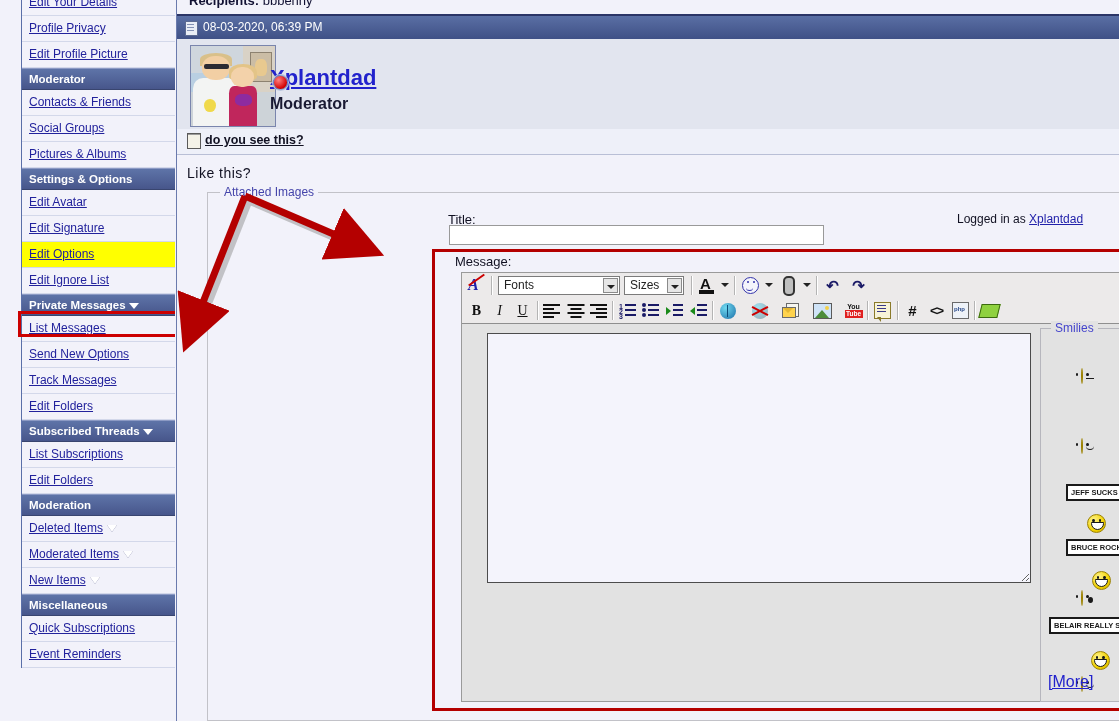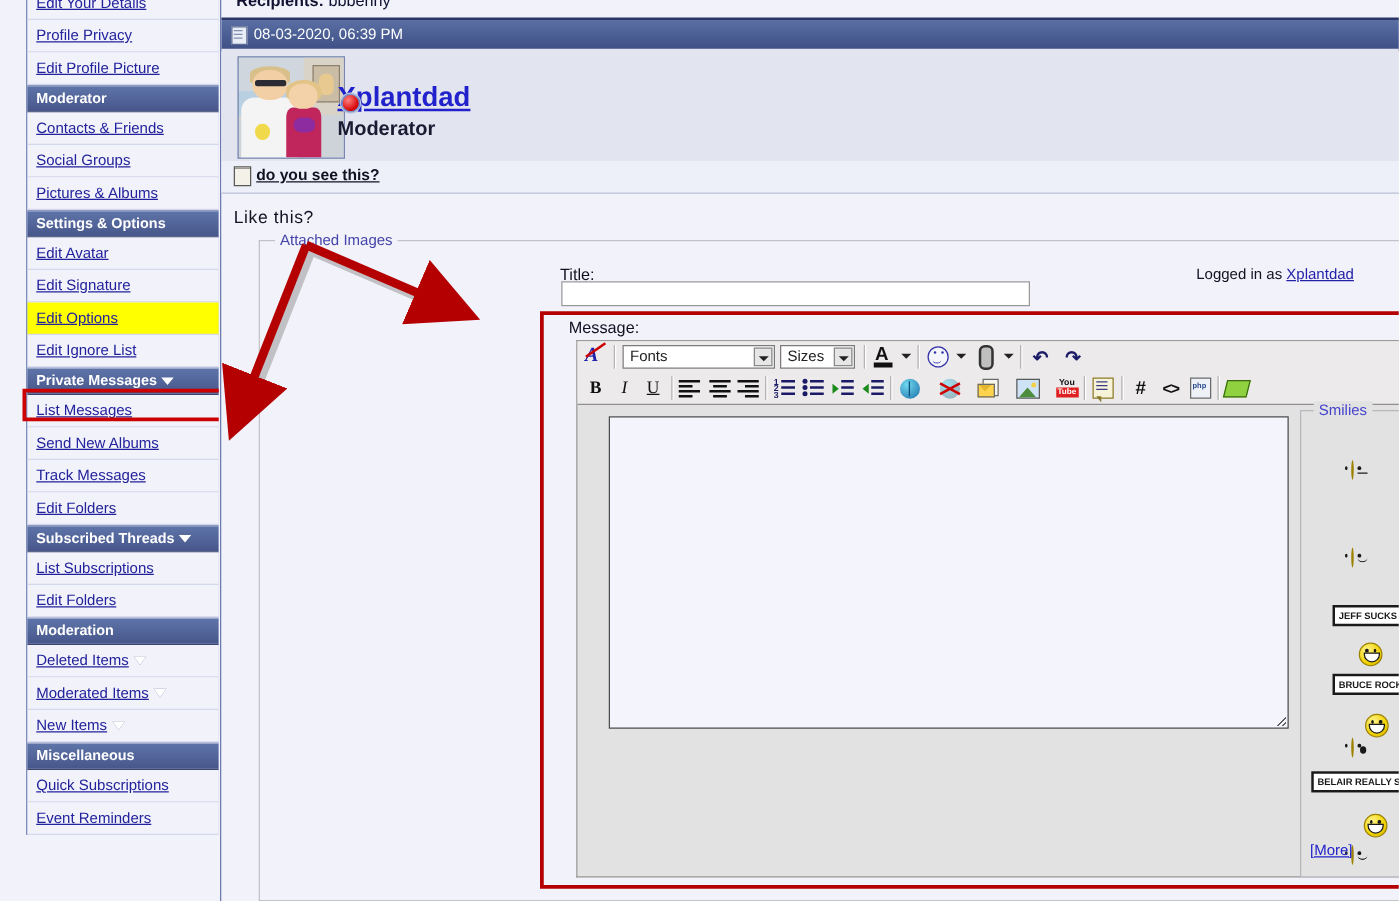--- a/index.html
+++ b/index.html
@@ -305,21 +305,21 @@
   .face.oh .mo{left:6px;bottom:2.5px;width:5px;height:6px;background:#1a1a1a;border:none;border-radius:50%;}
   .face.big .mo{left:2.5px;bottom:2px;width:11px;height:6px;background:#fff;border:1.5px solid #1a1a1a;border-radius:0 0 10px 10px;}
 
   .sign{position:absolute;}
   .sign .bd{background:#ffffff;border:2px solid #1a1a1a;text-align:center;
     font-size:7.5px;font-weight:bold;color:#1a1a1a;line-height:9px;padding:2px 3px;
     font-family:"Liberation Sans",sans-serif;white-space:nowrap;}
   .sign .pole{position:absolute;left:50%;margin-left:-2px;width:4px;background:#9a6a3a;}
   .sign .holder{position:absolute;left:50%;margin-left:-10px;width:21px;height:17px;}
 
-  #more{position:absolute;left:586px;top:400px;font-size:12px;color:#2222cc;}
+  #more{position:absolute;left:586px;top:400px;font-size:16px;color:#2222cc;}
 
   
   #arrows{position:absolute;left:0;top:0;width:1119px;height:721px;pointer-events:none;z-index:9;}
 </style>
 </head>
 <body>
 
 <div id="sidebar">
   <div class="frame" id="navframe">
       <div class="nav-item"><a href="#">Edit Your Details</a></div>
@@ -329,21 +329,21 @@
       <div class="nav-item"><a href="#">Contacts &amp; Friends</a></div>
       <div class="nav-item"><a href="#">Social Groups</a></div>
       <div class="nav-item"><a href="#">Pictures &amp; Albums</a></div>
       <div class="nav-head"><span>Settings &amp; Options</span></div>
       <div class="nav-item"><a href="#">Edit Avatar</a></div>
       <div class="nav-item"><a href="#">Edit Signature</a></div>
       <div class="nav-item hl"><a href="#">Edit Options</a></div>
       <div class="nav-item"><a href="#">Edit Ignore List</a></div>
       <div class="nav-head"><span>Private Messages</span><span class="caret"></span></div>
       <div class="nav-item"><a href="#">List Messages</a></div>
-      <div class="nav-item"><a href="#">Send New Albums</a></div>
+      <div class="nav-item"><a href="#">Send New Options</a></div>
       <div class="nav-item"><a href="#">Track Messages</a></div>
       <div class="nav-item"><a href="#">Edit Folders</a></div>
       <div class="nav-head"><span>Subscribed Threads</span><span class="caret"></span></div>
       <div class="nav-item"><a href="#">List Subscriptions</a></div>
       <div class="nav-item"><a href="#">Edit Folders</a></div>
       <div class="nav-head"><span>Moderation</span></div>
       <div class="nav-item"><a href="#">Deleted Items</a><span class="tri"></span></div>
       <div class="nav-item"><a href="#">Moderated Items</a><span class="tri"></span></div>
       <div class="nav-item"><a href="#">New Items</a><span class="tri"></span></div>
       <div class="nav-head"><span>Miscellaneous</span></div>

